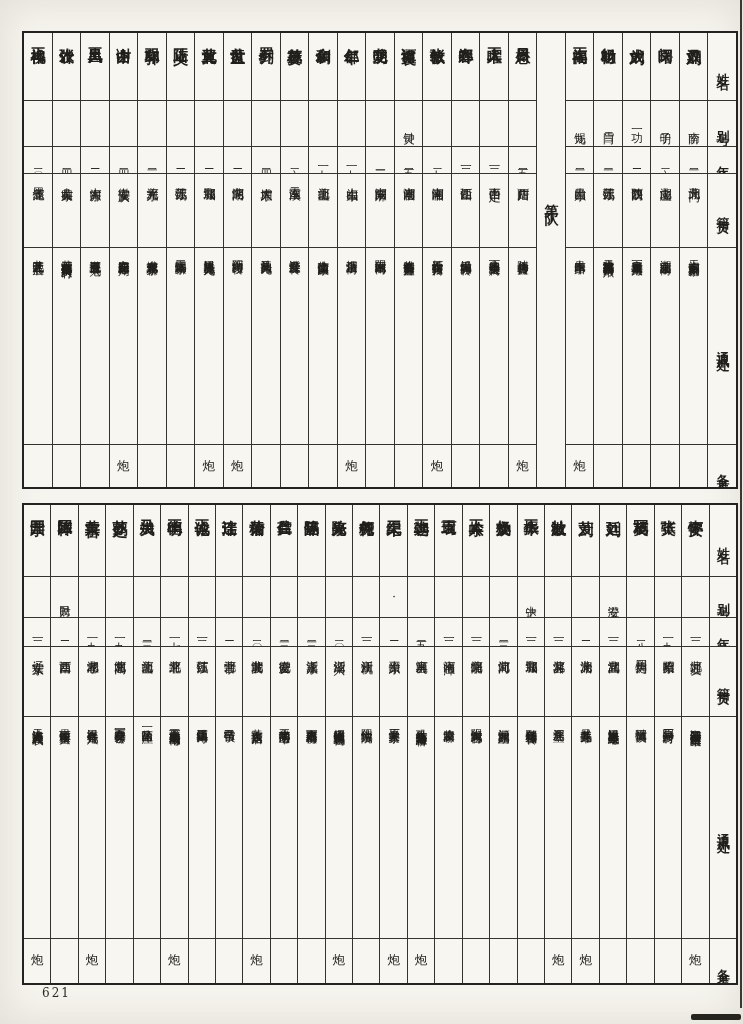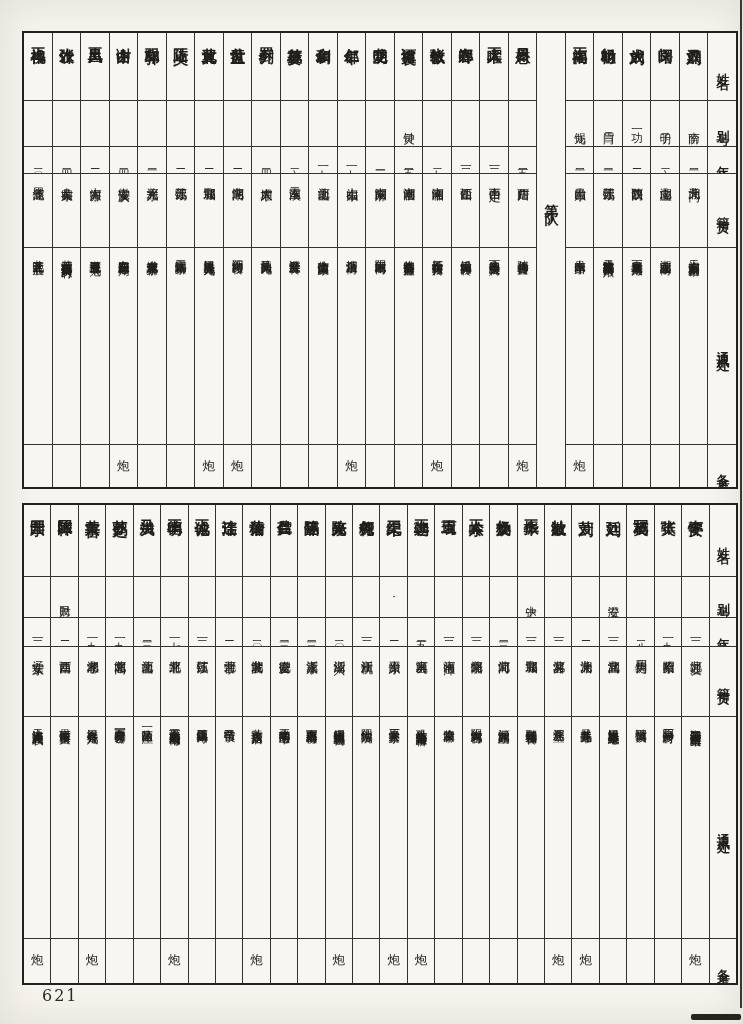--- a/index.html
+++ b/index.html
@@ -60,21 +60,21 @@
   .vtext.remark{font-size:12.5px;}
 
   .col.divider{flex-direction:row;justify-content:center;align-items:flex-start;}
   .vtext.divider-label{margin-top:160px;font-size:14px;font-weight:700;letter-spacing:4px;}
 
   .hcell{align-items:center;}
   .vtext.header-label{font-size:13px;font-weight:700;letter-spacing:4px;}
 
   .page-number{
     position:absolute;left:42px;top:986px;
-    font-size:16px;letter-spacing:2px;color:#2b2a26;
+    font-size:12px;letter-spacing:2px;color:#2b2a26;
     font-family:"DejaVu Serif","Liberation Serif",serif;
   }
 </style>
 </head>
 <body>
 
 <div class="page">
   <div class="roster t-top">
       <div class="col">
         <div class="cell r-name">

